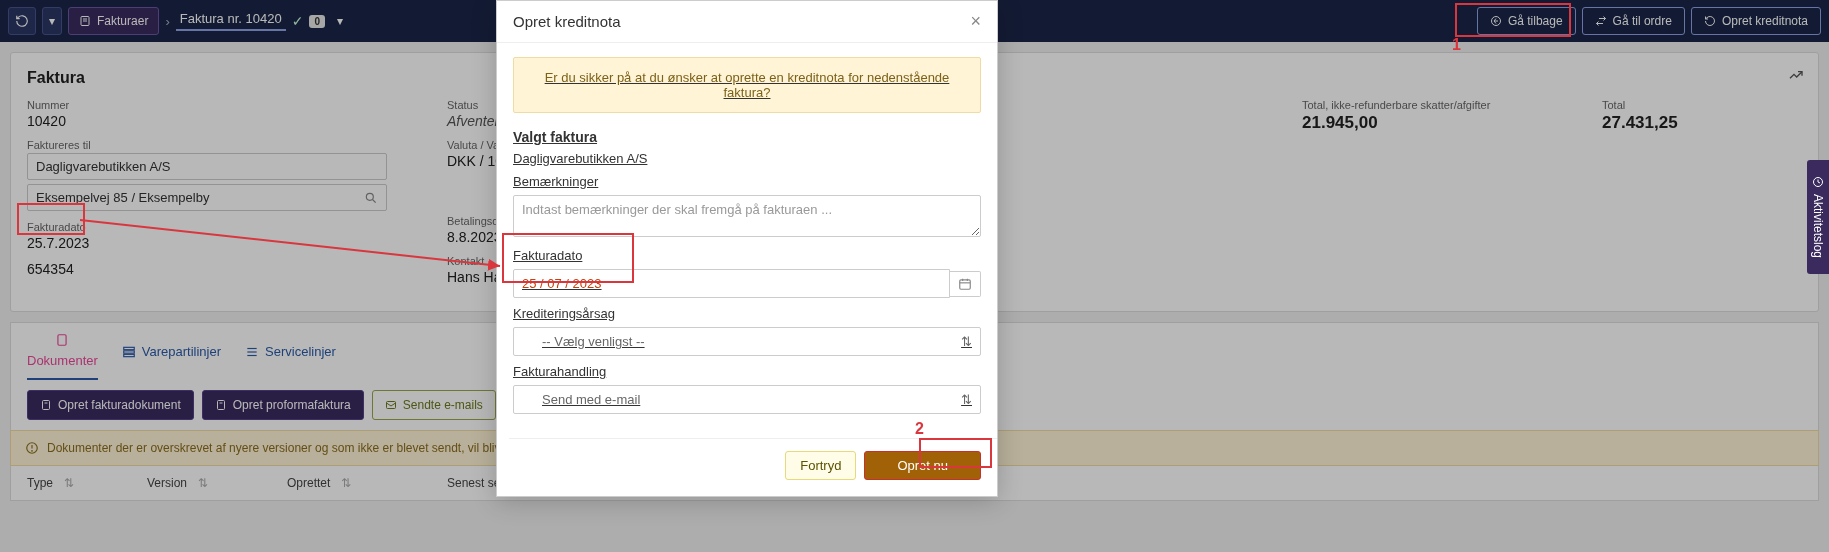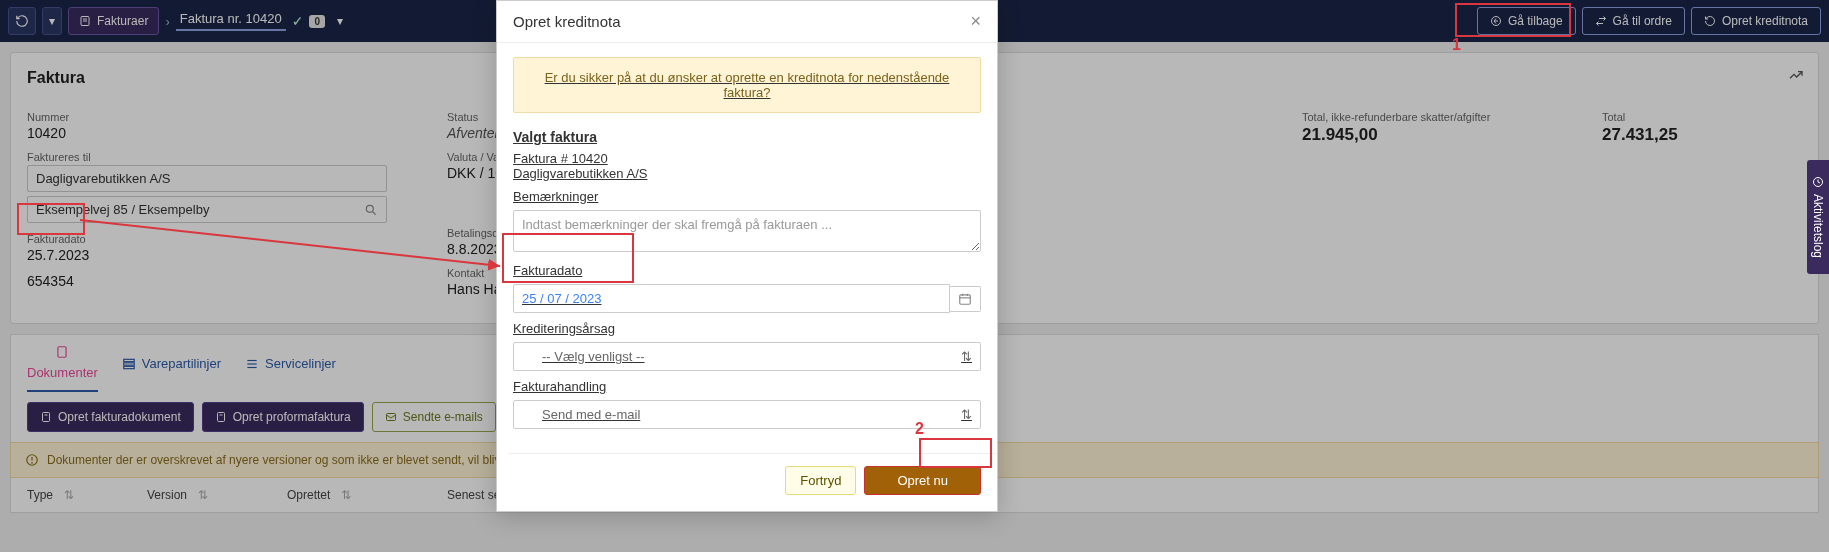--- a/index.html
+++ b/index.html
@@ -18,21 +18,21 @@
   .badge-zero{background:#e6e6e6;color:#333;border-radius:3px;font-size:10px;padding:1px 5px;font-weight:600;}
   .spacer{flex:1;}
   .btn-outline{background:transparent;border:1px solid #8fa3e6;color:#fff;height:28px;padding:0 12px;border-radius:3px;display:inline-flex;align-items:center;gap:6px;font-size:12px;cursor:pointer;}
   .btn-outline.primary{border-color:#8fa3e6;}
   
   .annot-box{position:absolute;border:2px solid #d9363e;pointer-events:none;z-index:60;}
   .annot-label{position:absolute;color:#d9363e;font-weight:700;font-size:16px;z-index:61;}
   .annot-line{position:absolute;z-index:60;pointer-events:none;}
   
   .card{background:#fff;border:1px solid #ddd;border-radius:3px;margin:10px;padding:16px;position:relative;}
-  .card h3{font-size:16px;font-weight:600;margin-bottom:24px;color:#222;}
+  .card h3{font-size:16px;font-weight:600;margin-bottom:12px;color:#222;}
   .cols{display:flex;gap:40px;}
   .col{flex:1;min-width:0;}
   .lbl{font-size:11px;color:#666;margin-bottom:2px;}
   .val{font-size:14px;color:#222;margin-bottom:10px;}
   .val.italic{font-style:italic;color:#555;}
   .val.strong{font-weight:600;font-size:17px;}
   .field{border:1px solid #ccc;border-radius:2px;padding:5px 8px;font-size:13px;margin-bottom:4px;display:flex;align-items:center;width:360px;}
   .field .sicon{margin-left:auto;color:#888;}
   .card .chart-icon{position:absolute;top:14px;right:14px;color:#555;}
   
@@ -52,21 +52,21 @@
   
   .modal{position:absolute;top:0;left:496px;width:502px;background:#fff;border:1px solid #ccc;box-shadow:0 4px 24px rgba(0,0,0,.2);z-index:50;}
   .modal-head{display:flex;align-items:center;padding:10px 16px;border-bottom:1px solid #eee;}
   .modal-head h4{font-size:15px;font-weight:500;color:#333;}
   .modal-head .x{margin-left:auto;color:#888;font-size:18px;cursor:pointer;background:none;border:none;}
   .modal-body{padding:14px 16px;text-decoration:underline;}
   .alert-yellow{background:#fff4d6;border:1px solid #f0dca3;color:#7c611a;padding:12px;text-align:center;border-radius:2px;margin-bottom:16px;font-size:13px;}
   .mlabel{font-size:13px;color:#333;margin:8px 0 6px;}
   .mlabel.head{font-weight:600;font-size:14px;}
   .mval{font-size:13px;color:#333;}
-  .minput{width:100%;border:1px solid #ccc;border-radius:2px;padding:6px 8px;font-size:13px;color:#3b82f6;background:#fff;}
+  .minput{width:100%;border:1px solid #ccc;border-radius:2px;padding:6px 8px;font-size:13px;color:#c2410c;background:#fff;}
   .minput.area{height:42px;resize:vertical;}
   .minput::placeholder{color:#999;}
   .minput.select{display:flex;align-items:center;justify-content:space-between;color:#666;padding-left:28px;}
   .date-wrap{display:flex;align-items:center;justify-content:center;}
   .date-wrap .minput{flex:1;}
   .cal{border:1px solid #ccc;border-left:none;padding:5px 8px;color:#888;border-radius:0 2px 2px 0;}
   .modal-foot{display:flex;justify-content:flex-end;gap:8px;padding:12px 16px 16px;border-top:1px solid #eee;margin-top:10px;margin-left:12px;}
   .btn-cancel{background:#fffce8;border:1px solid #e8d97a;color:#5c5200;padding:6px 14px;border-radius:3px;font-size:13px;cursor:pointer;}
   .btn-danger{background:#a16207;border:1px solid #c9302c;color:#fff;padding:6px 32px;border-radius:3px;font-size:13px;cursor:pointer;}
   
@@ -259,21 +259,20 @@
 
 <div class="modal">
   <div class="modal-head">
     <h4>Opret kreditnota</h4>
     <button class="x">×</button>
   </div>
   <div class="modal-body">
     <div class="alert-yellow">Er du sikker på at du ønsker at oprette en kreditnota for nedenstående faktura?</div>
 
     <div class="mlabel head">Valgt faktura</div>
-    <div class="mval">Faktura # 10420</div>
     <div class="mval">Dagligvarebutikken A/S</div>
 
     <div class="mlabel">Bemærkninger</div>
     <textarea class="minput area" placeholder="Indtast bemærkninger der skal fremgå på fakturaen ..." style=""></textarea>
 
     <div class="mlabel">Fakturadato</div>
     <div class="date-wrap">
       <input class="minput" style="border-radius: 2px 0px 0px 2px;" value="25 / 07 / 2023">
       <div class="cal">
         <svg width="14" height="14" viewBox="0 0 24 24" fill="none" stroke="currentColor" stroke-width="2">

